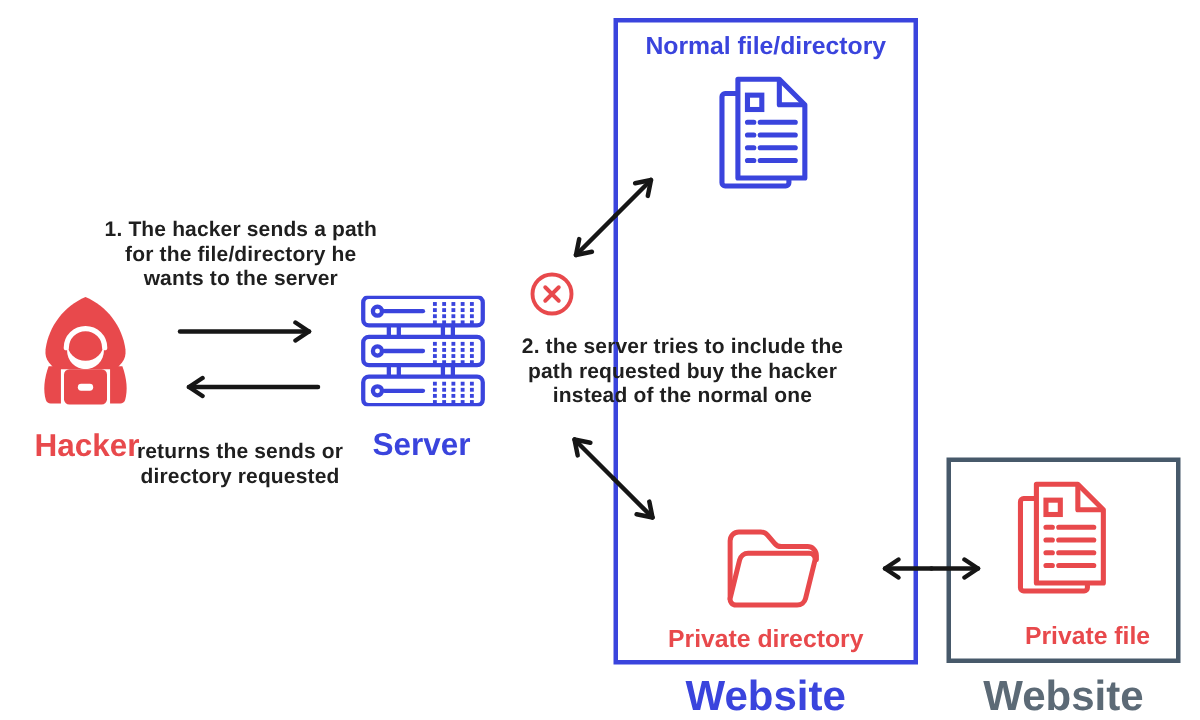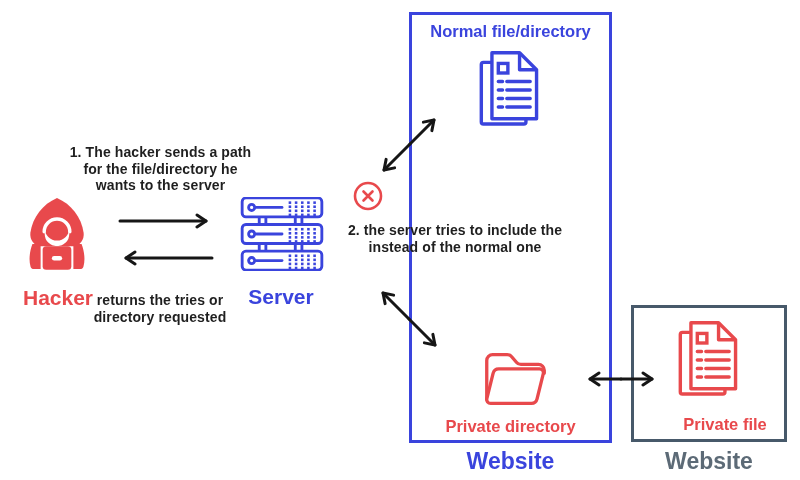--- a/index.html
+++ b/index.html
@@ -14,21 +14,21 @@
   .abs { position: absolute; }
   .center { text-align: center; font-weight: bold; }
 
   .step-text {
     font-size: 14px;
     line-height: 16.6px;
     color: var(--step-text, #1f1f1f);
     letter-spacing: .1px;
   }
   .actor-label { font-size: 21px; }
-  .zone-label  { font-size: 23px; }
+  .zone-label  { font-size: 28px; }
   .item-label  { font-size: 16.5px; }
 
   .red   { color: var(--red, #e64649); }
   .blue  { color: var(--blue, #3a44dd); }
   .slate { color: var(--slate-text, #5c6a76); }
 
   .website-box {
     left: 409px; top: 12px; width: 203px; height: 431px;
     border: 3px solid var(--blue, #3a44dd);
     box-sizing: border-box;
@@ -155,24 +155,25 @@
   </g>
 </svg>
 
 <div class="abs step-text center" style="left:58px; top:144px; width:205px;">
   <div>1. The hacker sends a path</div>
   <div>for the file/directory he</div>
   <div>wants to the server</div>
 </div>
 <div class="abs step-text center" style="left:335px; top:222px; width:240px;">
   <div>2. the server tries to include the</div>
+  <div>path requested buy the hacker</div>
   <div>instead of the normal one</div>
 </div>
 <div class="abs step-text center" style="left:72px; top:292px; width:176px;">
-  <div>returns the tries or</div>
+  <div>returns the sends or</div>
   <div>directory requested</div>
 </div>
 
 <svg class="abs icon red" style="left:18px; top:196px;" width="78" height="86">
     <use href="#sym-hacker"></use>
   </svg>
 <div class="abs actor-label red center" style="left:6px; top:286px; width:104px;">Hacker</div>
 
 <svg class="abs icon blue" style="left:240px; top:197px;" width="84" height="74">
     <use href="#sym-server-stack"></use>

